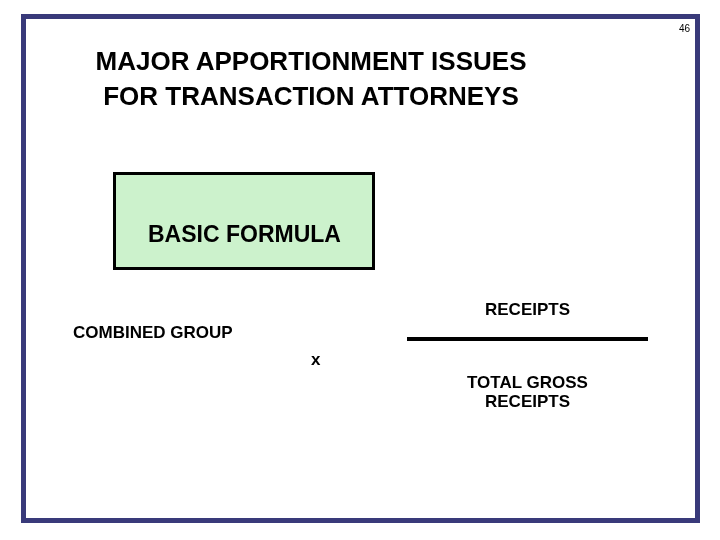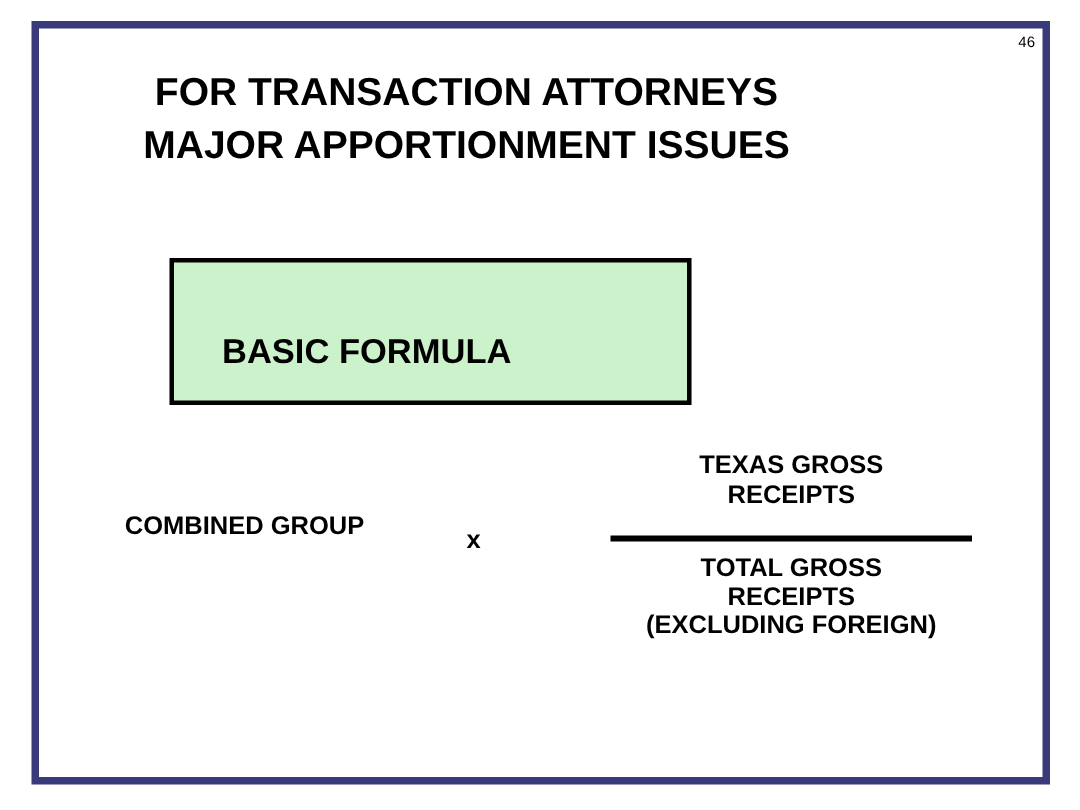--- a/index.html
+++ b/index.html
@@ -32,36 +32,35 @@
     width: 560px;
     text-align: center;
     font-size: 26px;
     font-weight: bold;
     line-height: 35px;
     letter-spacing: 0px;
   }
   .formula-box {
     position: absolute;
     left: 113px; top: 172px;
-    width: 348px; height: 98px;
+    width: 262px; height: 98px;
     background: #ccf2cc;
     border: 3px solid #000000;
     padding-top: 46px;
     padding-left: 32px;
   }
   .formula-box-label {
     font-size: 23px;
     font-weight: bold;
     white-space: nowrap;
   }
   .left-operand {
     position: absolute;
-    left: 73px; top: 341px;
+    left: 73px; top: 323px;
     width: 180px;
-    text-align: center;
     font-size: 17px;
     font-weight: bold;
     line-height: 20px;
   }
   .operator {
     position: absolute;
     left: 311px; top: 350px;
     font-size: 17px;
     font-weight: bold;
   }
@@ -74,50 +73,48 @@
     font-weight: bold;
     line-height: 20px;
   }
   .fraction-bar {
     margin-top: 17px;
     height: 4px;
     background: #000000;
     width: 100%;
   }
   .denominator {
-    margin-top: 8px;
+    margin-top: 32px;
     line-height: 19px;
   }
 </style>
 </head>
 <body>
 
 <div class="slide-frame"></div>
 
 <div class="page-number">46</div>
 
 <div class="slide-title">
+  <div>MAJOR APPORTIONMENT ISSUES</div>
   <div>FOR TRANSACTION ATTORNEYS</div>
-  <div>MAJOR APPORTIONMENT ISSUES</div>
 </div>
 
 <div class="formula-box">
   <div class="formula-box-label">BASIC FORMULA</div>
 </div>
 
 <div class="left-operand">
   <div>COMBINED GROUP</div>
 </div>
 
 <div class="operator">x</div>
 
 <div class="fraction">
   <div class="numerator">
-    <div>TEXAS GROSS</div>
     <div>RECEIPTS</div>
   </div>
   <div class="fraction-bar"></div>
   <div class="denominator">
     <div>TOTAL GROSS</div>
     <div>RECEIPTS</div>
-    <div>(EXCLUDING FOREIGN)</div>
   </div>
 </div>
 
 </body></html>

